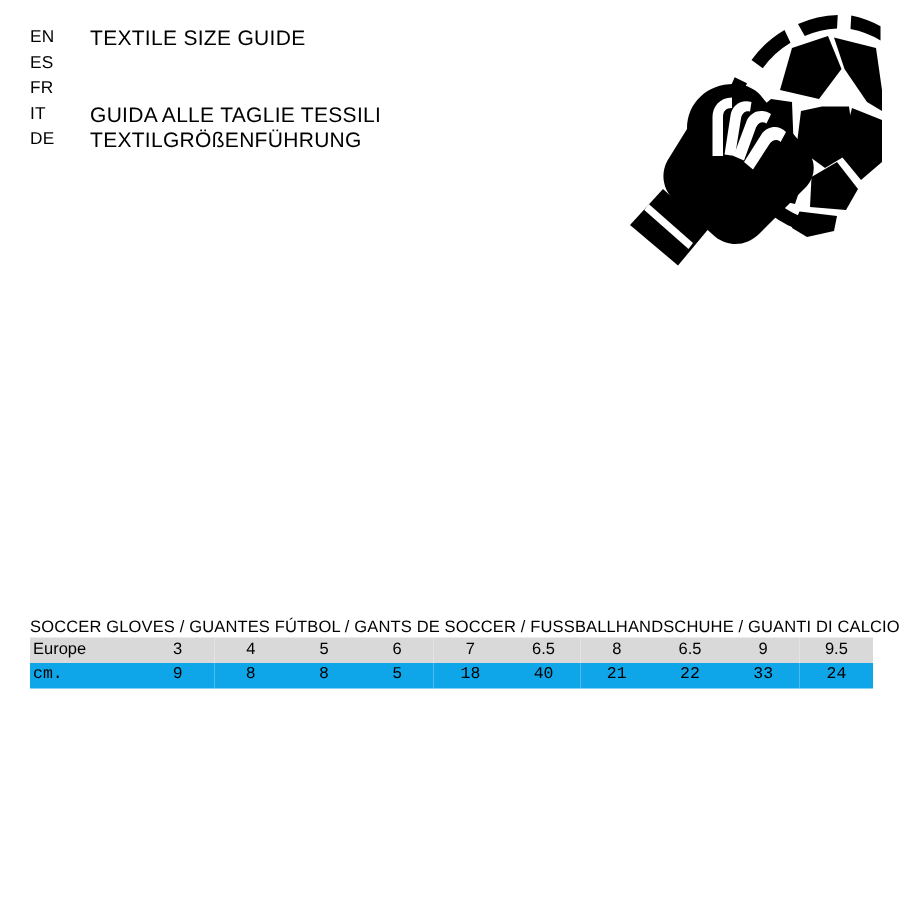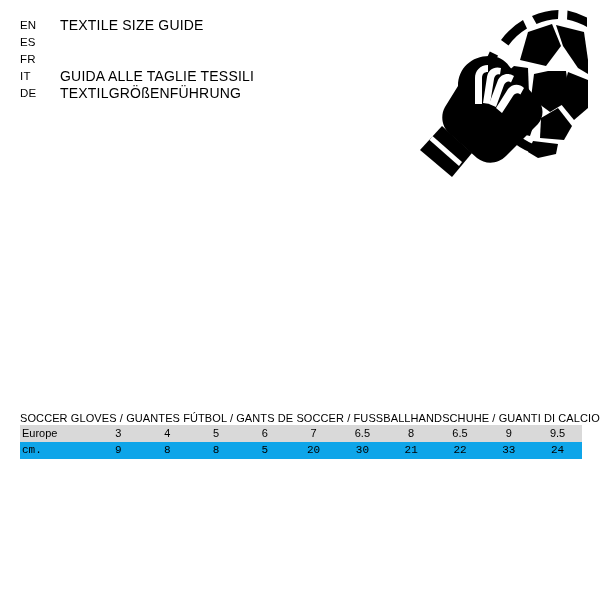--- a/index.html
+++ b/index.html
@@ -192,22 +192,22 @@
         <td>6.5</td>
         <td>9</td>
         <td>9.5</td>
       </tr>
       <tr class="plain">
         <td class="label">cm.</td>
         <td>9</td>
         <td>8</td>
         <td>8</td>
         <td>5</td>
-        <td>20</td>
-        <td>30</td>
+        <td>18</td>
+        <td>40</td>
         <td>21</td>
         <td>22</td>
         <td>33</td>
         <td>24</td>
       </tr>
     </tbody>
   </table>
 </div>
 
 </body></html>

